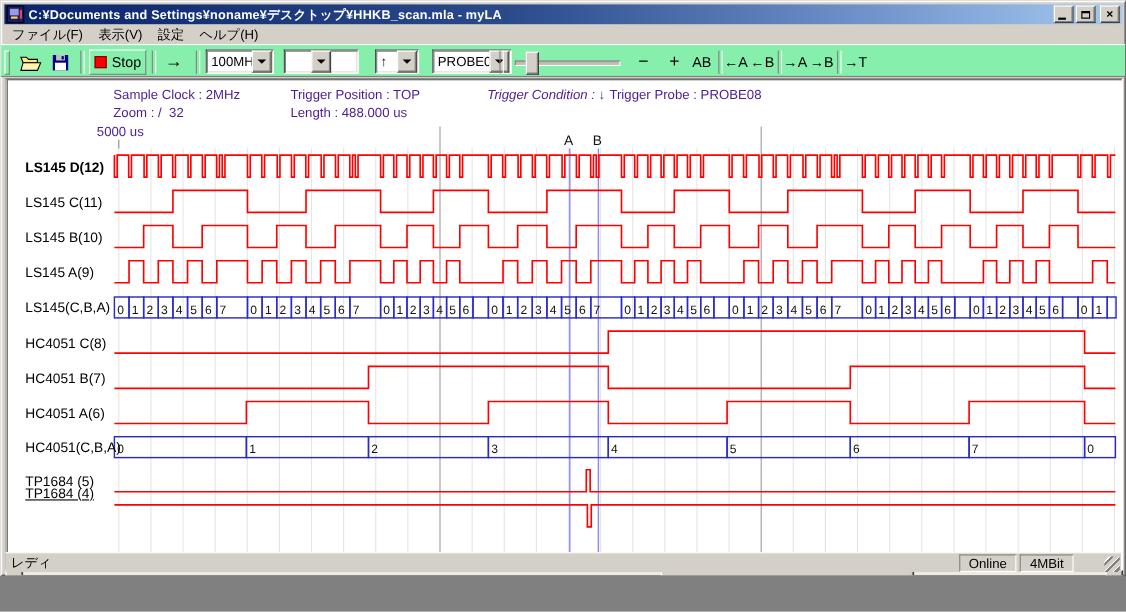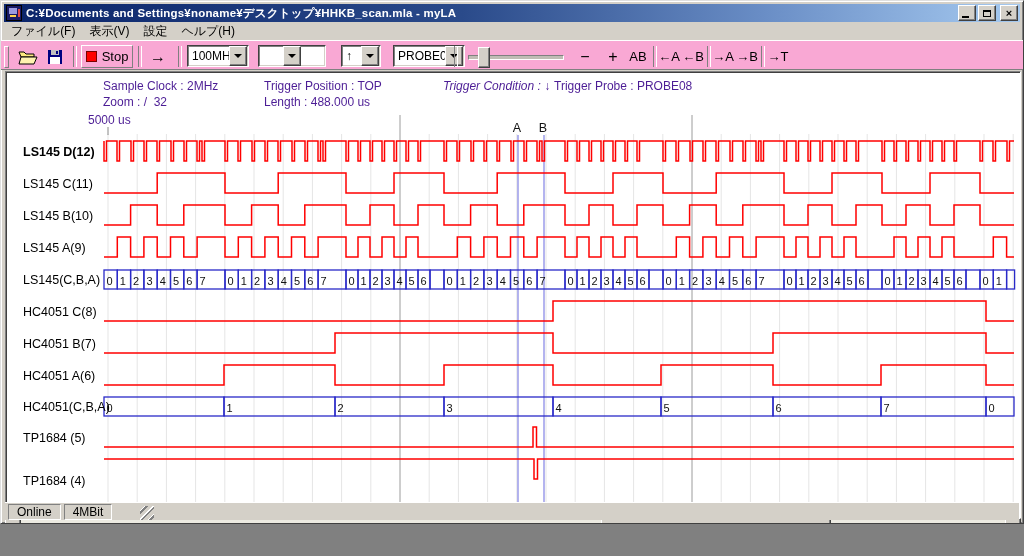--- a/index.html
+++ b/index.html
@@ -25,21 +25,21 @@
     font-size:10px;color:#000;position:relative;}
   .glyph-min{position:absolute;left:3px;bottom:2px;width:7px;height:2px;background:#000;}
   .glyph-max{width:8px;height:7px;border:1px solid #000;border-top-width:2px;box-sizing:border-box;}
   .glyph-close{font-size:11px;font-weight:bold;line-height:10px;}
   
   .menubar{position:absolute;left:3px;top:22px;right:3px;height:16px;display:flex;
     align-items:center;font-size:12px;color:#000;}
   .menu-item{padding:0 7px;white-space:pre;}
   
   .toolbar{position:absolute;left:0;top:39px;width:100%;height:30px;
-    border-top:1px solid #ffffff;box-sizing:border-box;background:#f9a8d4;
+    border-top:1px solid #ffffff;box-sizing:border-box;background:#86efac;
     border-bottom:1px solid #808080;}
   .toolbar > *{position:absolute;}
   .tgrip{left:3px;top:5px;width:3px;height:20px;border:1px solid;border-color:#fff #808080 #808080 #fff;}
   .tsep{top:5px;width:2px;height:21px;border-left:1px solid #808080;border-right:1px solid #ffffff;}
   .tbtn{top:4px;height:23px;display:flex;align-items:center;justify-content:center;
     font-size:13px;color:#000;box-sizing:border-box;}
   .tbtn.raised{border:1px solid;border-color:#ffffff #808080 #808080 #ffffff;}
   .stop-square{width:9px;height:9px;background:#ff0000;border:1px solid #700;margin-right:5px;}
   .icon-btn{top:4px;width:25px;height:23px;display:flex;align-items:center;justify-content:center;}
   .combo{top:4px;height:22px;background:#fff;border:1px solid #404040;
@@ -433,33 +433,34 @@
         <div class="chan-label" style="top: 143px; font-weight: bold;">LS145 D(12)</div>
         <div class="chan-label" style="top: 175px;">LS145 C(11)</div>
         <div class="chan-label" style="top: 207px;">LS145 B(10)</div>
         <div class="chan-label" style="top: 239px;">LS145 A(9)</div>
         <div class="chan-label" style="top: 271px;">LS145(C,B,A)</div>
         <div class="chan-label" style="top: 303px;">HC4051 C(8)</div>
         <div class="chan-label" style="top: 335px;">HC4051 B(7)</div>
         <div class="chan-label" style="top: 367px;">HC4051 A(6)</div>
         <div class="chan-label" style="top: 398px;">HC4051(C,B,A)</div>
         <div class="chan-label" style="top: 429px;">TP1684 (5)</div>
-        <div class="chan-label" style="top: 472px;">TP1684 (4)</div>
+        <div class="chan-label" style="top: 440px; text-decoration: underline;">TP1684 (4)</div>
       </div>
   </div>
 
   <div class="hscroll">
     <div class="sbtn" style="left:0;">
         <i class="tri-left"></i>
       </div>
     <div class="sthumb"></div>
     <div class="sbtn" style="right:0;left:auto;">
         <i class="tri-right"></i>
       </div>
   </div>
 
   <div class="statusbar">
+    <span class="status-msg">レディ</span>
     <span class="spanel">Online</span>
     <span class="spanel" style="margin-right:22px;">4MBit</span>
     <span class="grip"></span>
   </div>
 
 </div>
 
 </body></html>

